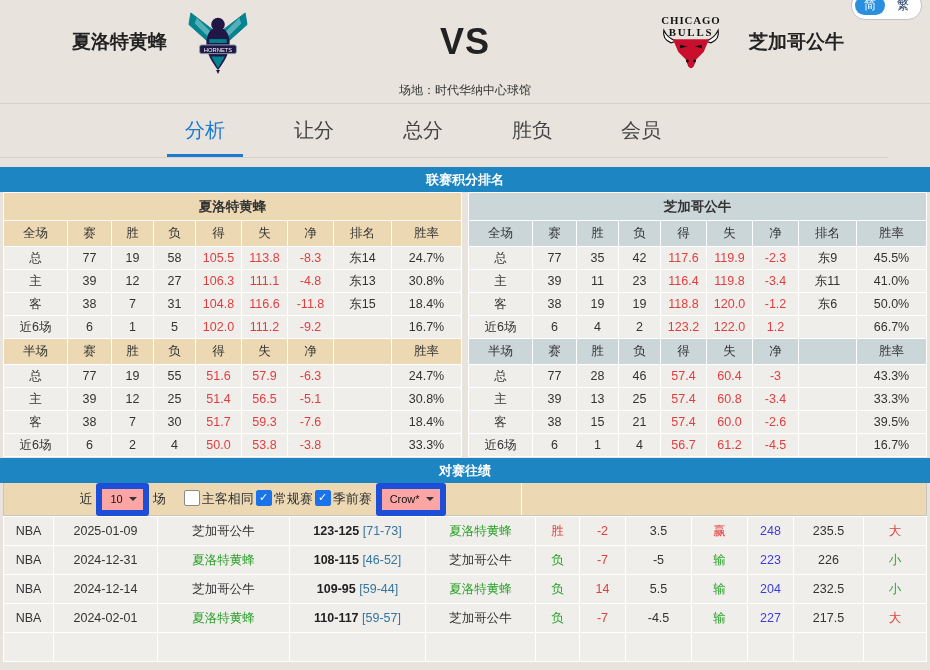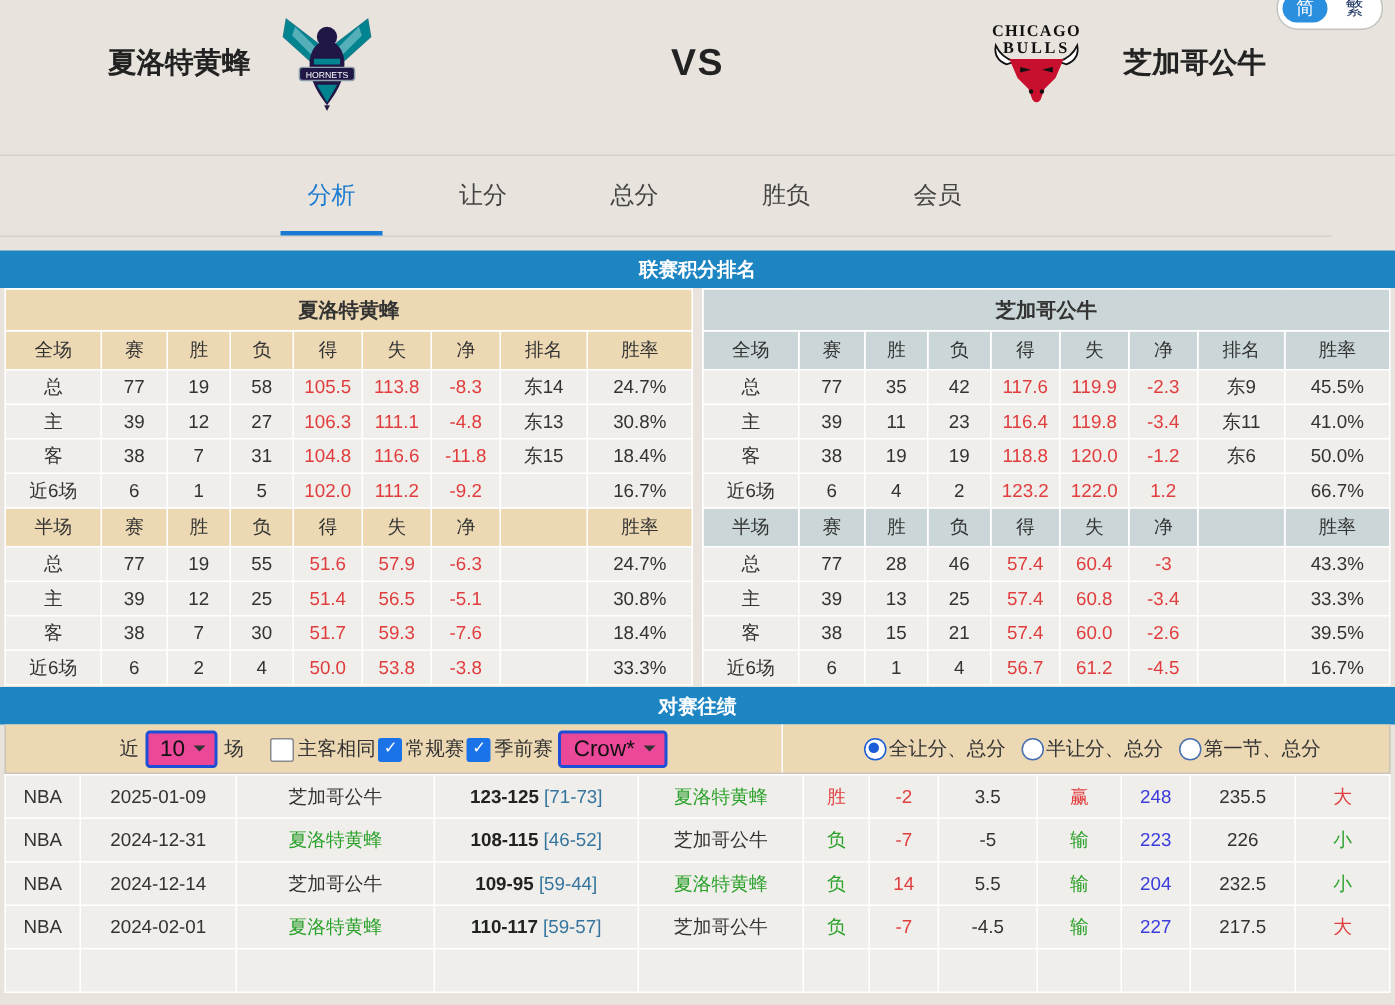--- a/index.html
+++ b/index.html
@@ -8,31 +8,31 @@
     background:#e8e4dd;color:#333;
     font-family:"Liberation Sans",sans-serif;
   }
   
   .topbar{position:relative;height:103px;border-bottom:1px solid #d6d2c9;}
   .teams{display:grid;grid-template-columns:1fr auto 1fr;align-items:center;height:76px;padding-top:4px;}
   .teamblock{display:flex;align-items:center;gap:20px;}
   .teamblock.home{justify-self:start;margin-left:72px;}
   .teamblock.away{justify-self:end;margin-right:86px;}
   .teamname-big{font-size:19px;font-weight:bold;color:#222;}
-  .vs{font-size:25px;font-weight:bold;color:#222;letter-spacing:1px;}
+  .vs{font-size:36px;font-weight:bold;color:#222;letter-spacing:1px;}
   .venue{text-align:center;font-size:12px;color:#333;margin-top:2px;}
   .langpill{position:absolute;top:-9px;right:8px;height:27px;background:#fff;border:1px solid #c3c3c3;
     border-radius:14px;display:flex;align-items:center;padding:0 3px;gap:3px;}
   .langbtn{font-size:12px;line-height:19px;padding:0 9px;border-radius:10px;}
   .langbtn.on{background:#2b8fe0;color:#fff;}
   .langbtn.off{color:#223a66;}
   
   .tabbar{height:53px;display:flex;align-items:stretch;justify-content:center;gap:63px;
     border-bottom:1px solid #d6d2c9;transform:translateX(-42px);}
-  .tab{font-size:16px;color:#444;display:flex;align-items:center;position:relative;padding:0 3px;cursor:pointer;}
+  .tab{font-size:20px;color:#444;display:flex;align-items:center;position:relative;padding:0 3px;cursor:pointer;}
   .tab.active{color:#1b7ad1;}
   .tab.active::after{content:"";position:absolute;left:-15px;right:-15px;bottom:0;height:3px;background:#1b7ad1;}
   
   .secbar{height:25px;background:#1e85c3;color:#fff;font-size:13px;font-weight:bold;
     display:flex;align-items:center;justify-content:center;}
   .secbar.first{margin-top:9px;}
   
   .standwrap{display:flex;gap:6px;padding:0 3px;}
   table.stand{border-collapse:collapse;table-layout:fixed;width:459px;font-size:12.5px;
     background:#f0eeeb;border:1px solid #c9c5bd;}
@@ -42,22 +42,22 @@
   tr.theme-tan td{background:#ecd9b4;}
   tr.theme-blue td{background:#cbd6d8;}
   .t-red{color:#e03e3e;}
   .t-green{color:#2aa12a;}
   .t-blue{color:#3c3cdc;margin-top:48px;}
   
   .filterrow{display:flex;height:32px;background:#ecd9b4;border:1px solid #c9c5bd;border-top:none;
     margin:0 3px;font-size:13px;align-items:stretch;}
   .filterrow .fleft{width:517px;display:flex;align-items:center;justify-content:center;gap:4px;border-right:1px solid #fff;}
   .filterrow .fright{flex:1;display:flex;align-items:center;justify-content:center;gap:2px;}
-  .sel{background:#ec4899;border:2px solid #1d4ed8;border-radius:3px;height:21px;line-height:21px;
-    padding:0 20px 0 8px;position:relative;font-size:15px;color:#111;cursor:pointer;}
+  .sel{background:#fca5a5;border:6px solid #1d4ed8;border-radius:3px;height:21px;line-height:21px;
+    padding:0 20px 0 8px;position:relative;font-size:11px;color:#111;cursor:pointer;}
   .sel::after{content:"";position:absolute;right:6px;top:8px;border:4px solid transparent;border-top-color:#333;}
   .cbx{width:14px;height:14px;border:1px solid #8a8a8a;border-radius:2px;background:#fff;display:inline-block;
     text-align:center;line-height:13px;font-size:11px;color:#fff;vertical-align:-2px;cursor:pointer;}
   .cbx.on{background:#1a73e8;border-color:#1a73e8;}
   .rad{width:13px;height:13px;border:1px solid #4a6fae;border-radius:50%;background:#fff;display:inline-block;
     position:relative;vertical-align:-2px;margin-left:8px;cursor:pointer;}
   .rad.on{border-color:#1a5cd7;}
   .rad.on::after{content:"";position:absolute;left:2px;top:2px;width:7px;height:7px;border-radius:50%;background:#1a5cd7;}
   table.h2h{border-collapse:collapse;table-layout:fixed;width:924px;margin:0 3px;font-size:12.5px;
     background:#f0eeeb;border:1px solid #c9c5bd;border-top:none;}
@@ -102,20 +102,21 @@
         <path d="M64,32 Q74,28 72,18 Q68,27 58,30 Z" fill="#fff" stroke="#111" stroke-width="1.3"></path>
         <path d="M22,28 L62,28 L56,42 L48,50 L45,58 Q42,62 39,58 L36,50 L28,42 Z" fill="#c8102e"></path>
         <path d="M30,34 L38,36 L30,38 Z" fill="#111"></path>
         <path d="M54,34 L46,36 L54,38 Z" fill="#111"></path>
         <circle cx="38" cy="52" r="1.6" fill="#111"></circle>
         <circle cx="46" cy="52" r="1.6" fill="#111"></circle>
       </svg>
       <span class="teamname-big">芝加哥公牛</span>
     </div>
   </div>
+  <div class="venue">场地：时代华纳中心球馆</div>
 </div>
 
 <div class="tabbar">
     <div class="tab active">分析</div>
     <div class="tab">让分</div>
     <div class="tab">总分</div>
     <div class="tab">胜负</div>
     <div class="tab">会员</div>
   </div>
 
@@ -379,38 +380,30 @@
   </table>
 </div>
 
 <div class="secbar" style="margin-top:1px">对赛往绩</div>
 <div class="filterrow">
   <div class="fleft">
     <span>近</span>
     <span class="sel">10</span>
     <span>场</span>
     <span style="width:10px"></span>
-    <span style="display:flex;align-items:flex-end;gap:2px">
+    <span style="display:flex;align-items:flex-start;gap:2px">
         <span class="cbx"></span>
         <span>主客相同</span>
         <span class="cbx on">✓</span>
         <span>常规赛</span>
         <span class="cbx on">✓</span>
         <span>季前赛</span>
       </span>
     <span class="sel">Crow*</span>
   </div>
-  <div class="fright">
-      <span class="rad on"></span>
-      <span>全让分、总分</span>
-      <span class="rad"></span>
-      <span>半让分、总分</span>
-      <span class="rad"></span>
-      <span>第一节、总分</span>
-    </div>
 </div>
 <table class="h2h">
   <colgroup>
       <col style="width:50px">
       <col style="width:104px">
       <col style="width:132px">
       <col style="width:136px">
       <col style="width:110px">
       <col style="width:44px">
       <col style="width:46px">

